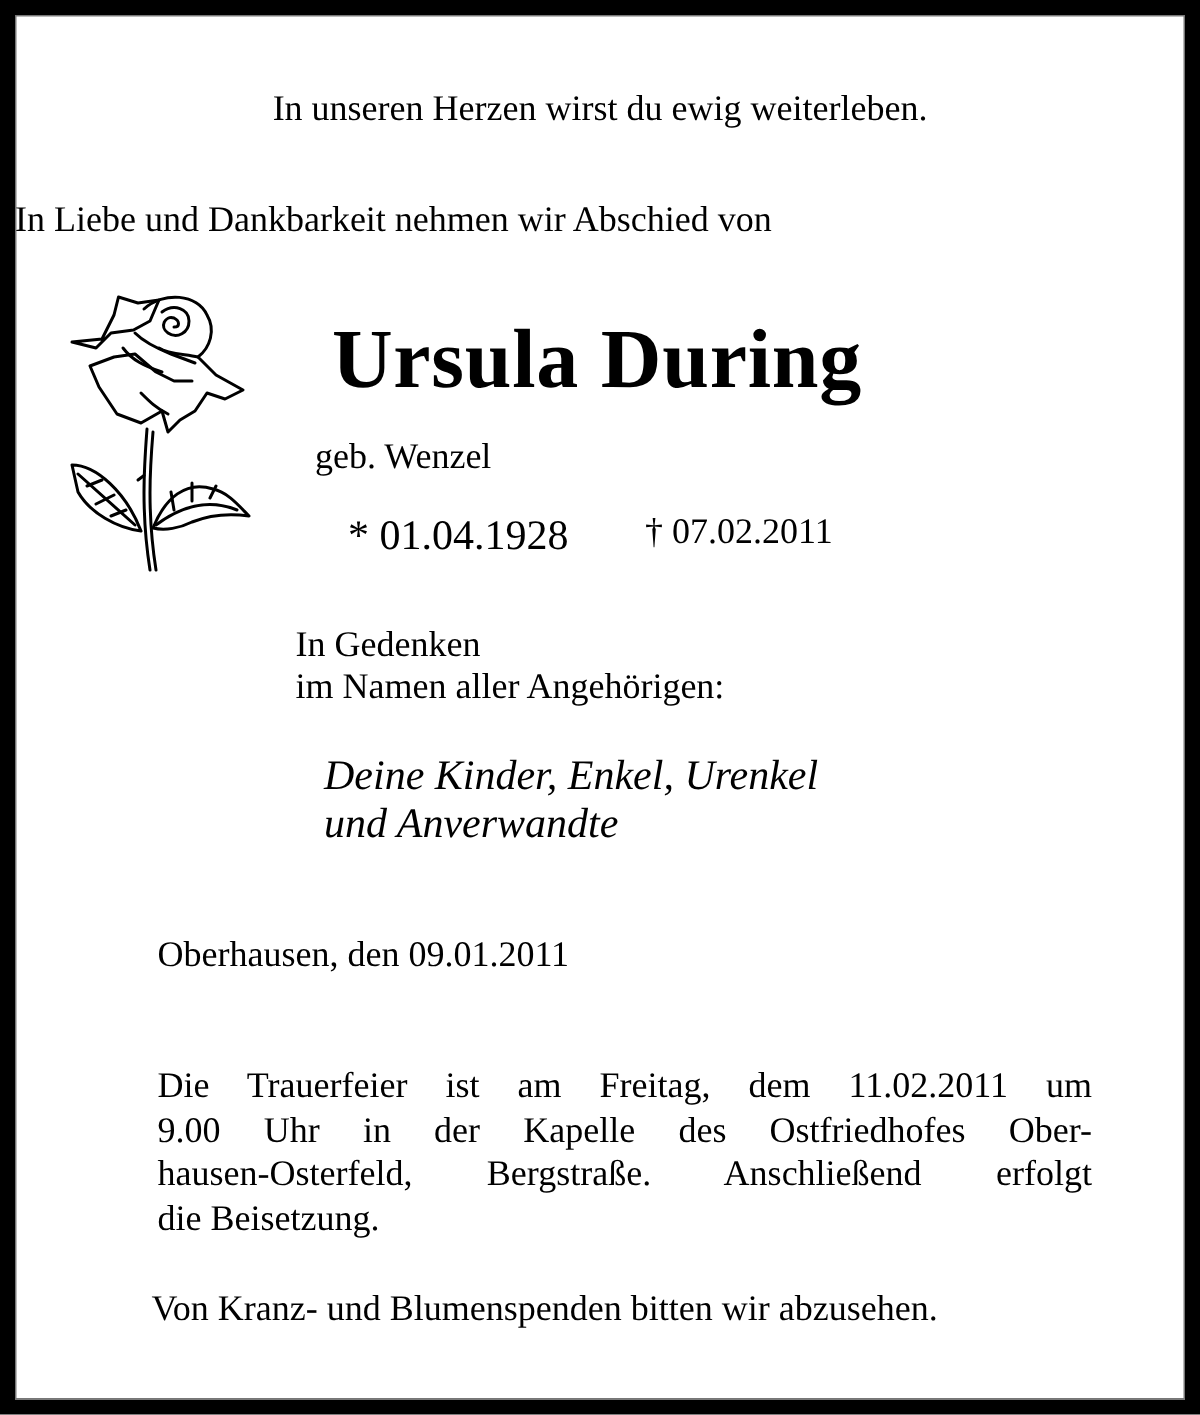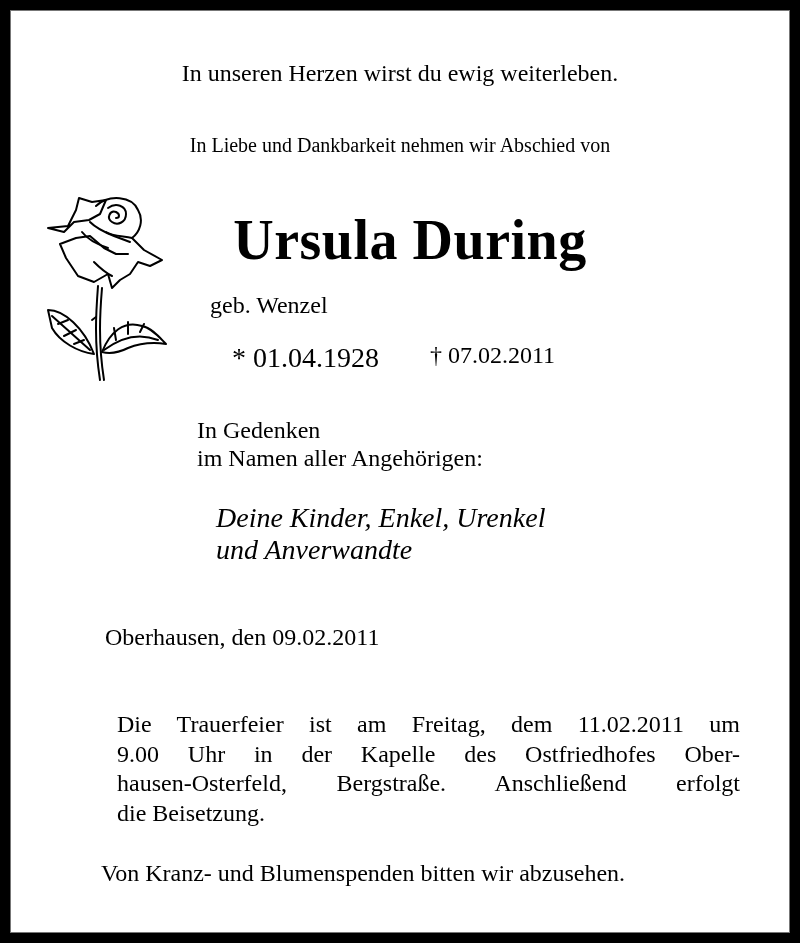--- a/index.html
+++ b/index.html
@@ -6,32 +6,32 @@
   body {
     width: 800px; height: 943px; background: #000; position: relative; overflow: hidden;
     font-family: "Liberation Serif", "DejaVu Serif", serif; color: #000;
   }
   .paper {
     position: absolute; left: 10px; top: 10px; width: 780px; height: 923px;
     background: #fff; box-shadow: inset 1px 1px 0 #777, inset -1px -1px 0 #777;
   }
   .abs { position: absolute; white-space: nowrap; }
   .line1 { left: 0; width: 780px; top: 50px; text-align: center; font-size: 24px; }
-  .line2 { left: 0; width: 780px; top: 124px; text-align: center; font-size: 20px; }
+  .line2 { left: 0; width: 780px; top: 124px; text-align: left; font-size: 24px; }
   .rose { position: absolute; left: 24px; top: 182px; width: 135px; height: 195px; }
-  .name { left: 200px; width: 400px; top: 198px; text-align: center; font-size: 56px; font-weight: bold; letter-spacing: 0.5px; }
+  .name { left: 188px; width: 400px; top: 198px; text-align: center; font-size: 56px; font-weight: bold; letter-spacing: 0.5px; }
   .maiden { left: 200px; width: 400px; top: 282px; font-size: 24px; }
   .born { left: 222px; top: 332px; font-size: 28px; }
   .died { left: 420px; top: 332px; font-size: 24px; }
   .memory { left: 187px; top: 406px; font-size: 24px; line-height: 28px; }
   .family { left: 206px; top: 492px; font-size: 28px; font-weight: normal; font-style: italic; line-height: 32px; }
   .place { left: 95px; top: 614px; font-size: 24px; }
   .funeral {
     position: absolute; left: 95px; top: 700px; width: 623px;
-    font-size: 24px; line-height: 29.5px; text-align: justify; hyphens: manual; margin-left: 12px;
+    font-size: 24px; line-height: 29.5px; text-align: justify; hyphens: manual;
   }
   .flowers { left: 91px; top: 850px; font-size: 24px; }
 </style>
 </head>
 <body>
 
 <div class="paper">
   <div class="abs line1">In unseren Herzen wirst du ewig weiterleben.</div>
   <div class="abs line2">In Liebe und Dankbarkeit nehmen wir Abschied von</div>
 
@@ -66,21 +66,21 @@
   <div class="abs memory">
     <div>In Gedenken</div>
     <div>im Namen aller Angehörigen:</div>
   </div>
 
   <div class="abs family">
     <div>Deine Kinder, Enkel, Urenkel</div>
     <div>und Anverwandte</div>
   </div>
 
-  <div class="abs place">Oberhausen, den 09.02.2011</div>
+  <div class="abs place">Oberhausen, den 09.01.2011</div>
 
   <div class="funeral">
     <div style="text-align-last: justify;">Die Trauerfeier ist am Freitag, dem 11.02.2011 um</div>
     <div style="text-align-last: justify;">9.00 Uhr in der Kapelle des Ostfriedhofes Ober-</div>
     <div style="text-align-last: justify;">hausen-Osterfeld, Bergstraße. Anschließend erfolgt</div>
     <div>die Beisetzung.</div>
   </div>
 
   <div class="abs flowers">Von Kranz- und Blumenspenden bitten wir abzusehen.</div>
 </div>

